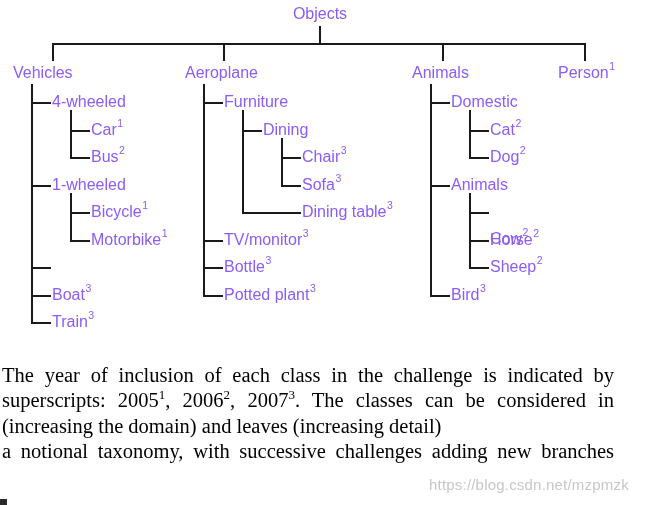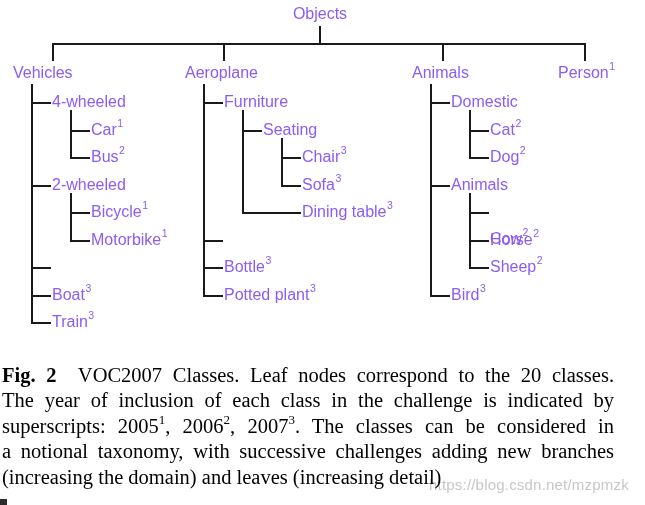--- a/index.html
+++ b/index.html
@@ -45,47 +45,48 @@
       <div class="ln" style="left: 52px; top: 43px; width: 2px; height: 18px;"></div>
       <div class="nlabel" style="left: 13px; top: 64px;">Vehicles</div>
       <div class="ln" style="left: 31px; top: 102px; width: 20px; height: 2px;"></div>
       <div class="nlabel" style="left: 52px; top: 93px;">4-wheeled</div>
       <div class="ln" style="left: 70px; top: 129.5px; width: 20px; height: 2px;"></div>
       <div class="nlabel leaf" style="left: 91px; top: 121px;">Car<sup>1</sup></div>
       <div class="ln" style="left: 70px; top: 157px; width: 20px; height: 2px;"></div>
       <div class="nlabel leaf" style="left: 91px; top: 148px;">Bus<sup>2</sup></div>
       <div class="ln" style="left: 70px; top: 110px; width: 2px; height: 49px;"></div>
       <div class="ln" style="left: 31px; top: 184.5px; width: 20px; height: 2px;"></div>
-      <div class="nlabel" style="left: 52px; top: 176px;">2-wheeled</div>
+      <div class="nlabel" style="left: 52px; top: 176px;">1-wheeled</div>
       <div class="ln" style="left: 70px; top: 212px; width: 20px; height: 2px;"></div>
       <div class="nlabel leaf" style="left: 91px; top: 203px;">Bicycle<sup>1</sup></div>
       <div class="ln" style="left: 70px; top: 239.5px; width: 20px; height: 2px;"></div>
       <div class="nlabel leaf" style="left: 91px; top: 231px;">Motorbike<sup>1</sup></div>
       <div class="ln" style="left: 70px; top: 192.5px; width: 2px; height: 49px;"></div>
       <div class="ln" style="left: 31px; top: 267px; width: 20px; height: 2px;"></div>
       <div class="ln" style="left: 31px; top: 294.5px; width: 20px; height: 2px;"></div>
       <div class="nlabel leaf" style="left: 52px; top: 286px;">Boat<sup>3</sup></div>
       <div class="ln" style="left: 31px; top: 322px; width: 20px; height: 2px;"></div>
       <div class="nlabel leaf" style="left: 52px; top: 313px;">Train<sup>3</sup></div>
       <div class="ln" style="left: 31px; top: 84px; width: 2px; height: 240px;"></div>
       <div class="ln" style="left: 223px; top: 43px; width: 2px; height: 18px;"></div>
       <div class="nlabel" style="left: 185px; top: 64px;">Aeroplane</div>
       <div class="ln" style="left: 203px; top: 102px; width: 20px; height: 2px;"></div>
       <div class="nlabel" style="left: 224px; top: 93px;">Furniture</div>
       <div class="ln" style="left: 242px; top: 129.5px; width: 20px; height: 2px;"></div>
-      <div class="nlabel" style="left: 263px; top: 121px;">Seating</div>
+      <div class="nlabel" style="left: 263px; top: 121px;">Dining</div>
       <div class="ln" style="left: 281px; top: 157px; width: 20px; height: 2px;"></div>
       <div class="nlabel leaf" style="left: 302px; top: 148px;">Chair<sup>3</sup></div>
       <div class="ln" style="left: 281px; top: 184.5px; width: 20px; height: 2px;"></div>
       <div class="nlabel leaf" style="left: 302px; top: 176px;">Sofa<sup>3</sup></div>
       <div class="ln" style="left: 281px; top: 137.5px; width: 2px; height: 49px;"></div>
       <div class="ln" style="left: 242px; top: 212px; width: 59px; height: 2px;"></div>
       <div class="nlabel leaf" style="left: 302px; top: 203px;">Dining table<sup>3</sup></div>
       <div class="ln" style="left: 242px; top: 110px; width: 2px; height: 104px;"></div>
       <div class="ln" style="left: 203px; top: 239.5px; width: 20px; height: 2px;"></div>
+      <div class="nlabel leaf" style="left: 224px; top: 231px;">TV/monitor<sup>3</sup></div>
       <div class="ln" style="left: 203px; top: 267px; width: 20px; height: 2px;"></div>
       <div class="nlabel leaf" style="left: 224px; top: 258px;">Bottle<sup>3</sup></div>
       <div class="ln" style="left: 203px; top: 294.5px; width: 20px; height: 2px;"></div>
       <div class="nlabel leaf" style="left: 224px; top: 286px; text-align: center;">Potted plant<sup>3</sup></div>
       <div class="ln" style="left: 203px; top: 84px; width: 2px; height: 212.5px;"></div>
       <div class="ln" style="left: 442px; top: 43px; width: 2px; height: 18px;"></div>
       <div class="nlabel" style="left: 412px; top: 64px;">Animals</div>
       <div class="ln" style="left: 430px; top: 102px; width: 20px; height: 2px;"></div>
       <div class="nlabel" style="left: 451px; top: 93px;">Domestic</div>
       <div class="ln" style="left: 469px; top: 129.5px; width: 20px; height: 2px;"></div>
@@ -102,21 +103,20 @@
       <div class="ln" style="left: 469px; top: 267px; width: 20px; height: 2px;"></div>
       <div class="nlabel leaf" style="left: 490px; top: 258px;">Sheep<sup>2</sup></div>
       <div class="ln" style="left: 469px; top: 192.5px; width: 2px; height: 76.5px;"></div>
       <div class="ln" style="left: 430px; top: 294.5px; width: 20px; height: 2px;"></div>
       <div class="nlabel leaf" style="left: 451px; top: 286px;">Bird<sup>3</sup></div>
       <div class="ln" style="left: 430px; top: 84px; width: 2px; height: 212.5px;"></div>
       <div class="ln" style="left: 584px; top: 43px; width: 2px; height: 18px;"></div>
       <div class="nlabel leaf" style="left: 558px; top: 64px;">Person<sup>1</sup></div>
     </div>
   <div id="caption">
-      <div class="cap-line jl"><b>Fig. 2</b>&nbsp;&nbsp;VOC2007 Classes. Leaf nodes correspond to the 20 classes.</div>
       <div class="cap-line jl">The year of inclusion of each class in the challenge is indicated by</div>
       <div class="cap-line jl">superscripts: 2005<sup>1</sup>, 2006<sup>2</sup>, 2007<sup>3</sup>. The classes can be considered in</div>
+      <div class="cap-line">(increasing the domain) and leaves (increasing detail)</div>
       <div class="cap-line jl">a notional taxonomy, with successive challenges adding new branches</div>
-      <div class="cap-line">(increasing the domain) and leaves (increasing detail)</div>
     </div>
   <span id="wm">https://blog.csdn.net/mzpmzk</span>
   <div id="corner"></div>
 </div>
 
 </body></html>

